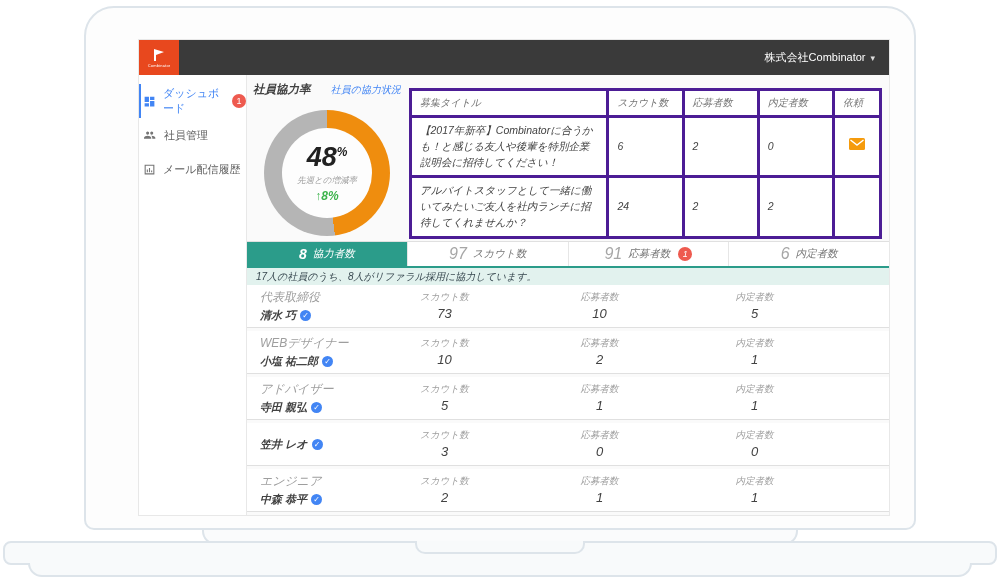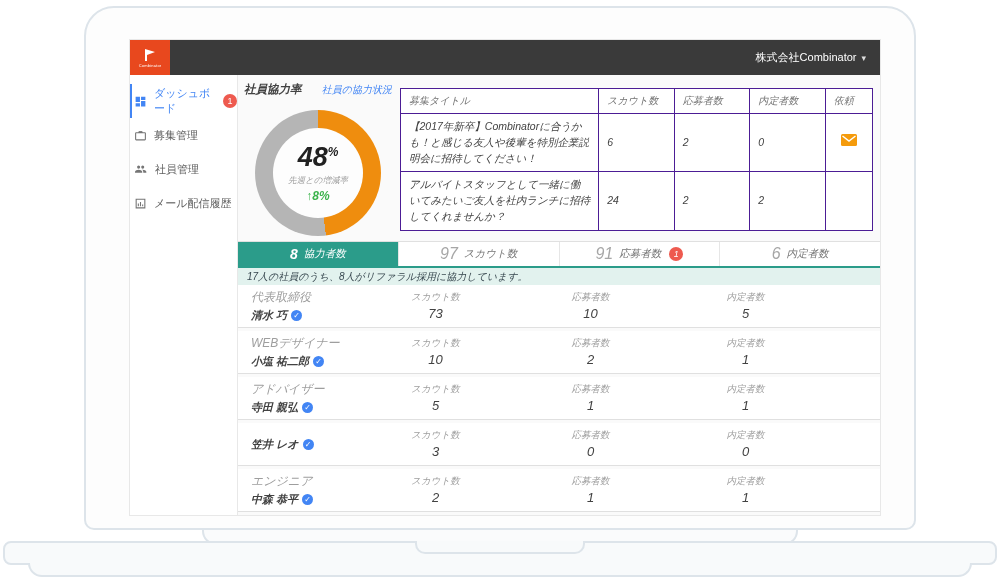--- a/index.html
+++ b/index.html
@@ -15,21 +15,21 @@
   .base-top { position:absolute; left:3px; top:541px; width:994px; height:24px;
     background:#f8fafb; border:2px solid #dde4ea; border-radius:8px; z-index:2; }
   .notch { position:absolute; left:50%; top:-2px; transform:translateX(-50%);
     width:170px; height:13px; background:#f8fafb; border:2px solid #dde4ea; border-top:none;
     border-radius:0 0 10px 10px; }
   .base-bottom { position:absolute; left:28px; top:563px; width:944px; height:14px;
     background:#f8fafb; border:2px solid #dde4ea; border-top:none;
     border-radius:0 0 24px 24px; z-index:2; }
 
   
-  .app { position:absolute; left:130px; top:40px; width:750px; height:475px;
+  .app { position:absolute; left:139px; top:40px; width:750px; height:475px;
     background:#fafafa; overflow:hidden; z-index:3; font-size:11px; color:#424242;
     box-shadow:0 0 0 1px #e8e8e8; }
 
   
   .app-header { height:35px; background:#3a3a3a; display:flex; align-items:center; }
   .logo { width:40px; height:35px; background:#e8481e; display:flex; flex-direction:column;
     align-items:center; justify-content:center; }
   .logo svg { display:block; }
   .logo-text { color:#fff; font-size:4px; letter-spacing:.2px; margin-top:1px; }
   .header-spacer { flex:1; }
@@ -63,21 +63,21 @@
     display:flex; flex-direction:column; align-items:center; justify-content:center; }
   .pct-line { color:#212121; line-height:1; }
   .pct-num { font-size:27px; font-weight:bold; }
   .pct-sign { font-size:12px; font-weight:bold; vertical-align:10px; }
   .delta-label { font-size:8.5px; color:#9e9e9e; margin-top:4px; }
   .delta-val { font-size:12px; font-weight:bold; color:#3cb34c; margin-top:2px; }
 
   .apps-col { flex:1; min-width:0; }
   .apps-table { width:100%; border-collapse:collapse; background:#fff; margin-top:6px;
     table-layout:fixed; }
-  .apps-table th, .apps-table td { border:1px solid #4c1d95; text-align:left;
+  .apps-table th, .apps-table td { border:3px solid #4c1d95; text-align:left;
     padding:5px 8px; font-weight:normal; }
   .apps-table th { font-size:10px; color:#757575; height:25px; }
   .apps-table td { font-size:10.5px; color:#424242; line-height:1.5; }
   .col-title { width:42%; } .col-num { width:16%; } .col-mail { width:10%; }
   .mail-cell { text-align:center !important; }
   .mail-btn { display:inline-block; cursor:pointer; line-height:0; }
 
   
   .tab-strip { display:flex; background:#fff; border-top:1px solid #e0e0e0;
     border-bottom:2px solid #2b9c8a; height:30px; margin-top:0; }
@@ -136,27 +136,20 @@
 
   <div class="app-body">
 
     <div class="sidebar">
       <div class="side-item active">
         <svg width="13" height="13" viewBox="0 0 24 24">
           <path fill="#4285f4" d="M3 3h8v10H3zM13 3h8v6h-8zM13 11h8v10h-8zM3 15h8v6H3z"></path>
         </svg>
         <span>ダッシュボード</span>
         <span class="badge">1</span>
-      </div>
-      <div class="side-item">
-        <svg width="13" height="13" viewBox="0 0 24 24">
-          <path fill="#757575" d="M10 4h4a2 2 0 0 1 2 2h4a2 2 0 0 1 2 2v11a2 2 0 0 1-2 2H4a2 2 0 0 1-2-2V8a2 2 0 0 1 2-2h4a2 2 0 0 1 2-2zm0 2h4v0h-4zM4 8v11h16V8z"></path>
-          <path fill="#757575" d="M9 4.5h6V6H9z"></path>
-        </svg>
-        <span>募集管理</span>
       </div>
       <div class="side-item">
         <svg width="14" height="13" viewBox="0 0 24 24">
           <path fill="#757575" d="M16 11a3 3 0 1 0-3-3 3 3 0 0 0 3 3zM8 11a3 3 0 1 0-3-3 3 3 0 0 0 3 3zm0 2c-2.7 0-7 1.3-7 4v2h14v-2c0-2.7-4.3-4-7-4zm8 0a9 9 0 0 0-1.2.1A5 5 0 0 1 17 17v2h6v-2c0-2.7-4.3-4-7-4z" transform="scale(0.95)"></path>
         </svg>
         <span>社員管理</span>
       </div>
       <div class="side-item">
         <svg width="13" height="13" viewBox="0 0 24 24">
           <path fill="#757575" d="M3 3h18v18H3zM5 5v14h14V5zM7 12h2v5H7zm4-3h2v8h-2zm4 5h2v3h-2z"></path>

